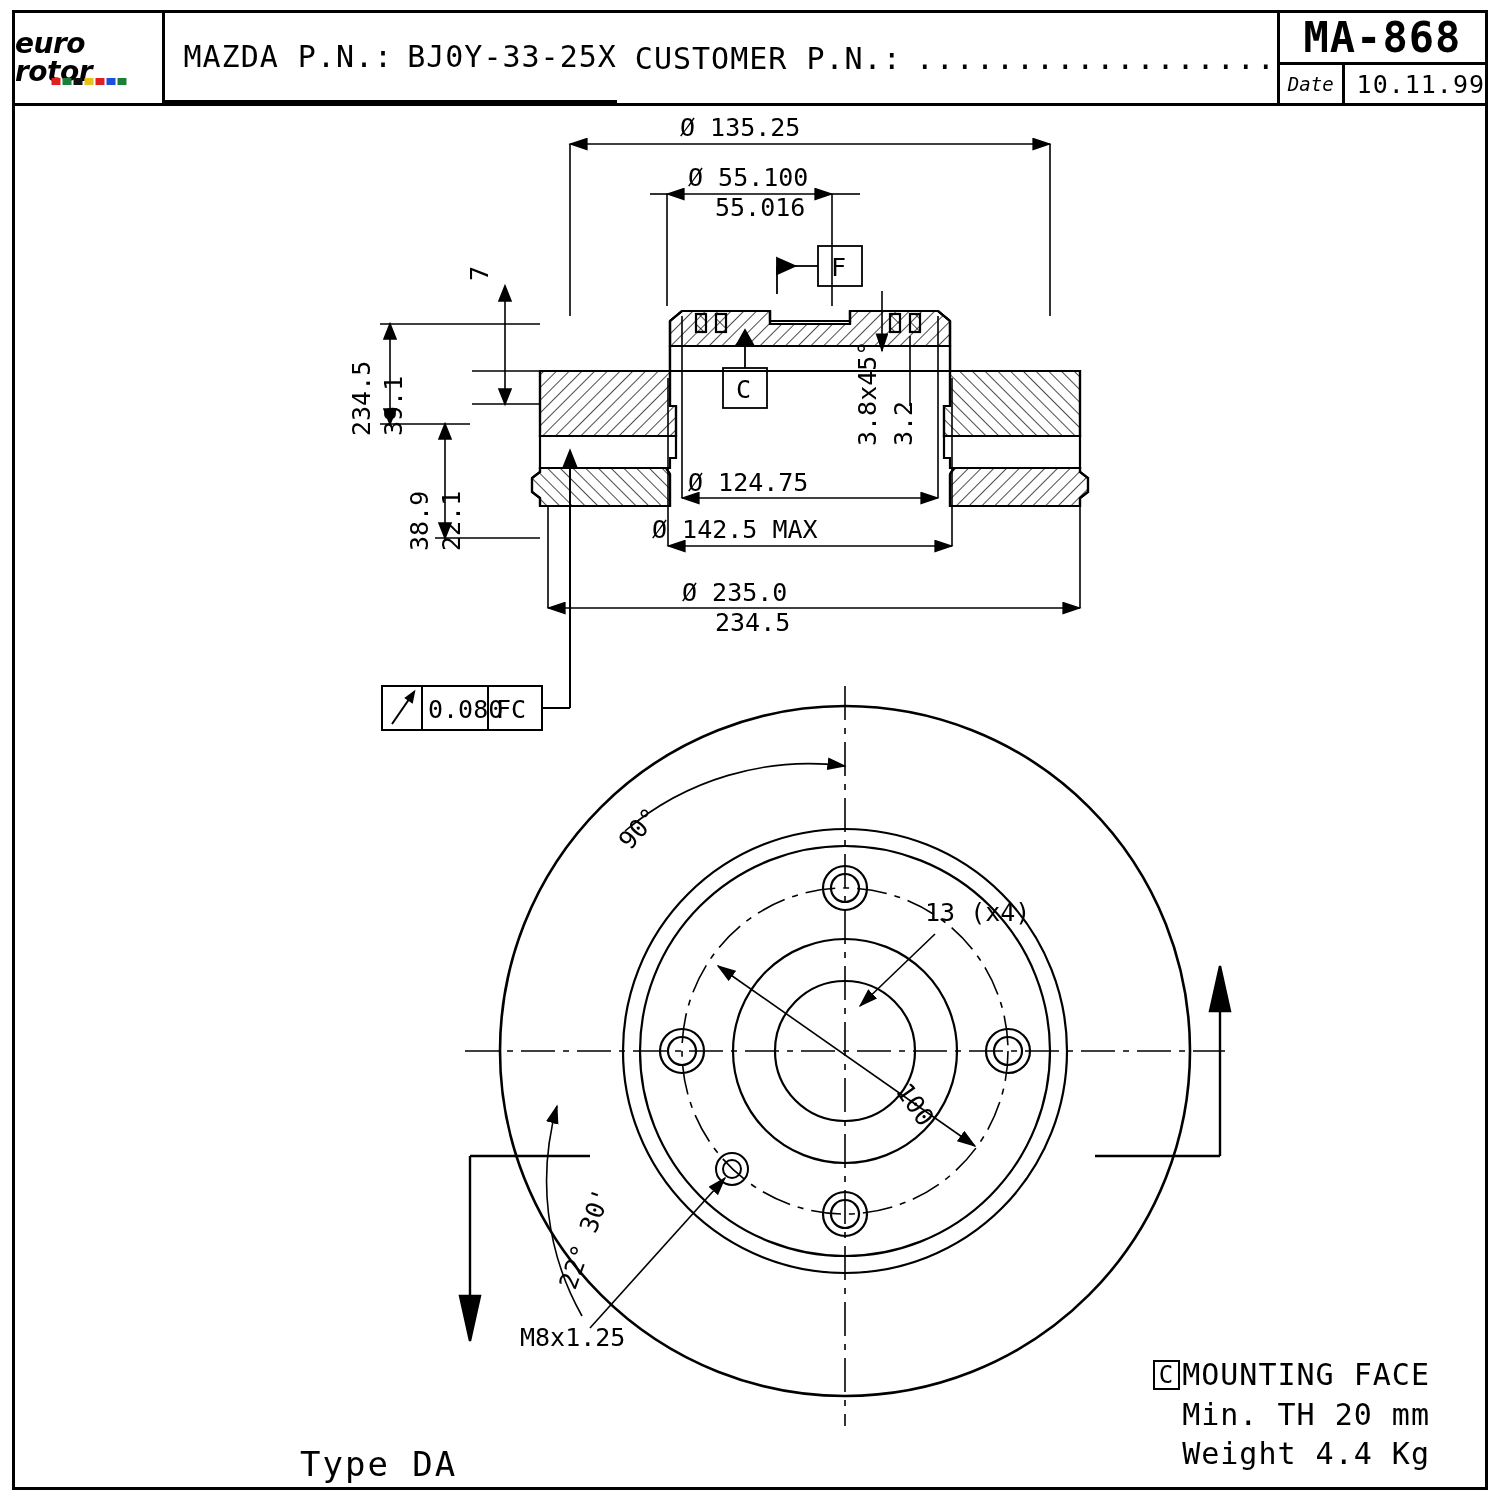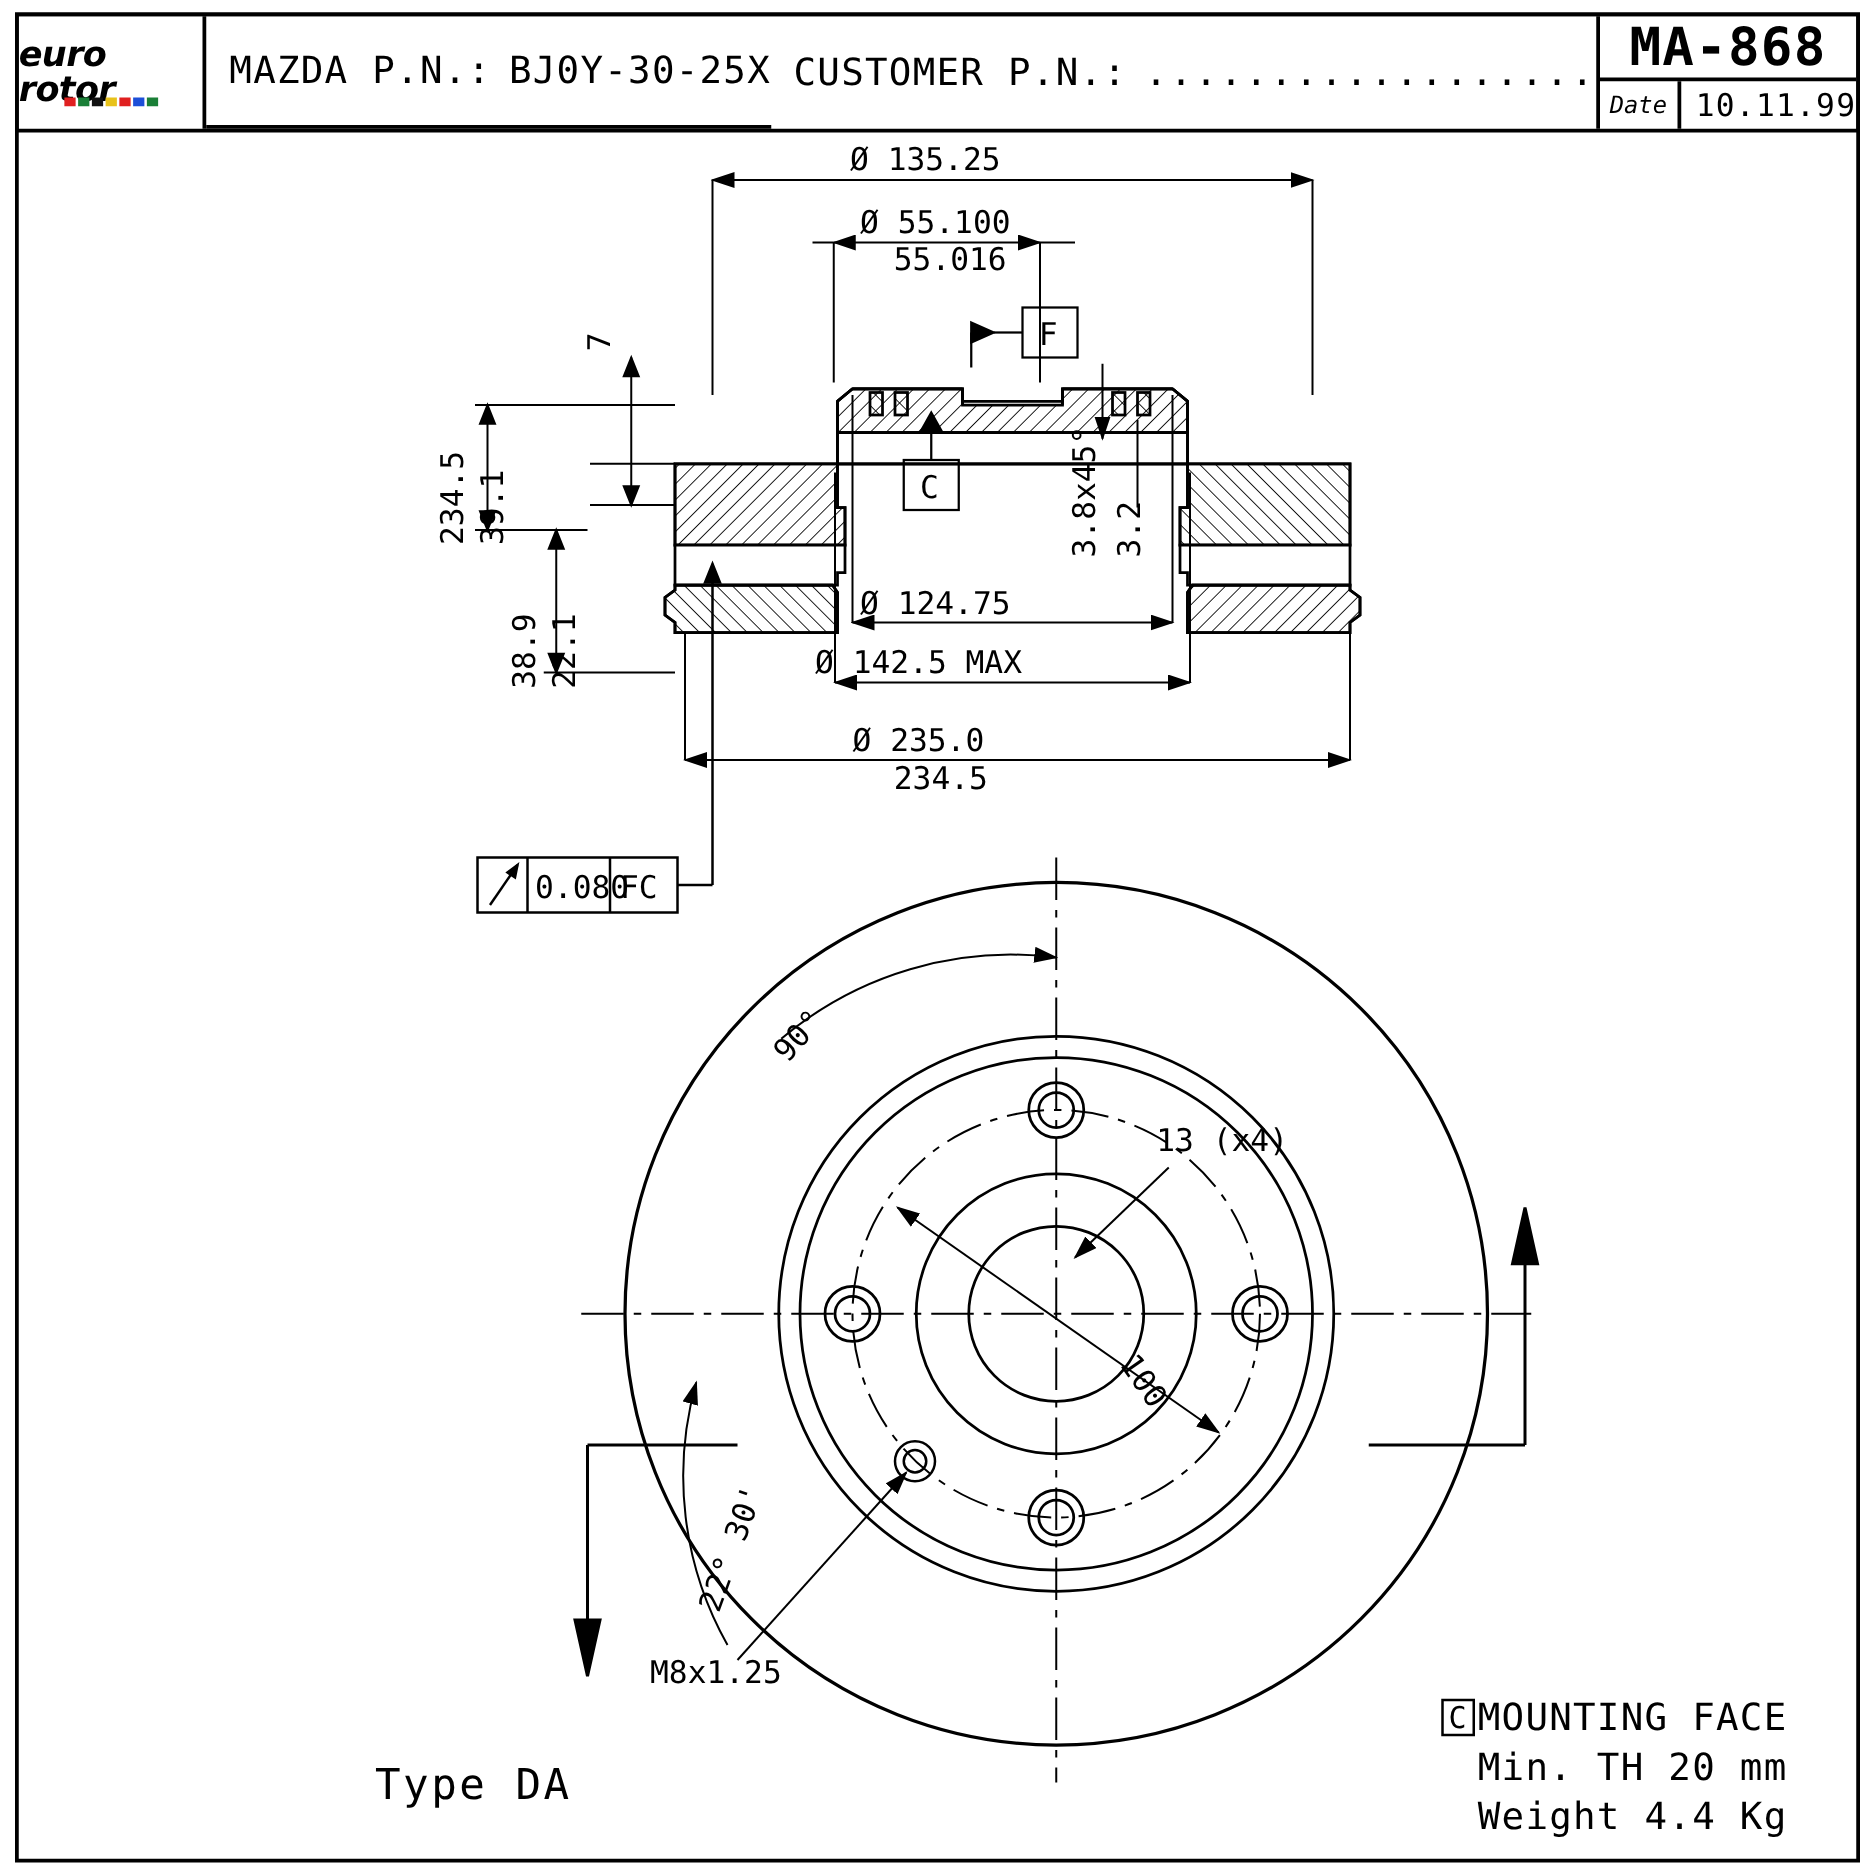--- a/index.html
+++ b/index.html
@@ -20,21 +20,21 @@
   .tb-code{flex:1.25;display:flex;align-items:center;justify-content:center;border-bottom:3px solid #000;box-sizing:border-box;font-size:42px;font-weight:bold;letter-spacing:1px;}
   .tb-date{flex:1;display:flex;align-items:center;box-sizing:border-box;}
   .tb-date .dlbl{font-size:19px;padding:0 8px;border-right:3px solid #000;height:100%;display:flex;align-items:center;font-style:italic;}
   .tb-date .dval{font-size:25px;padding-left:12px;letter-spacing:1px;}
   .dots{letter-spacing:2px;}
 
   .canvas{position:absolute;left:28px;top:106px;width:1476px;height:1164px;margin-left:42px;}
   svg{display:block;}
   .t{font-family:"DejaVu Sans Mono",monospace;font-size:25px;fill:#000;}
   .foot{position:absolute;font-family:"DejaVu Sans Mono",monospace;}
-  .type-da{left:300px;top:1408px;font-size:34px;letter-spacing:2px;}
+  .type-da{left:300px;top:1444px;font-size:34px;letter-spacing:2px;}
   .notes{position:absolute;right:70px;top:1355px;text-align:right;line-height:1.32;font-size:30px;letter-spacing:1px;}
   .cbox{display:inline-block;border:2px solid #000;padding:0 4px;margin-right:2px;font-size:24px;line-height:1.1;vertical-align:2px;}
 </style>
 </head>
 <body>
 
 <div id="sheet">
 
   <div class="frame"></div>
 
@@ -47,21 +47,21 @@
           <i style="background:#111"></i>
           <i style="background:#e8c21a"></i>
           <i style="background:#e02020"></i>
           <i style="background:#1d4fd8"></i>
           <i style="background:#1a7f37"></i>
       </div>
     </div>
     <div class="tb-mid">
       <div class="tb-row">
         <span class="tb-label">MAZDA P.N.:</span>
-        <span class="tb-val">BJ0Y-30-25X</span>
+        <span class="tb-val">BJ0Y-33-25X</span>
       </div>
       <div class="tb-row">
         <span class="tb-label">CUSTOMER P.N.:</span>
         <span class="tb-val dots">..................</span>
       </div>
     </div>
     <div class="tb-right">
       <div class="tb-code">MA-868</div>
       <div class="tb-date">
         <span class="dlbl">Date</span>

